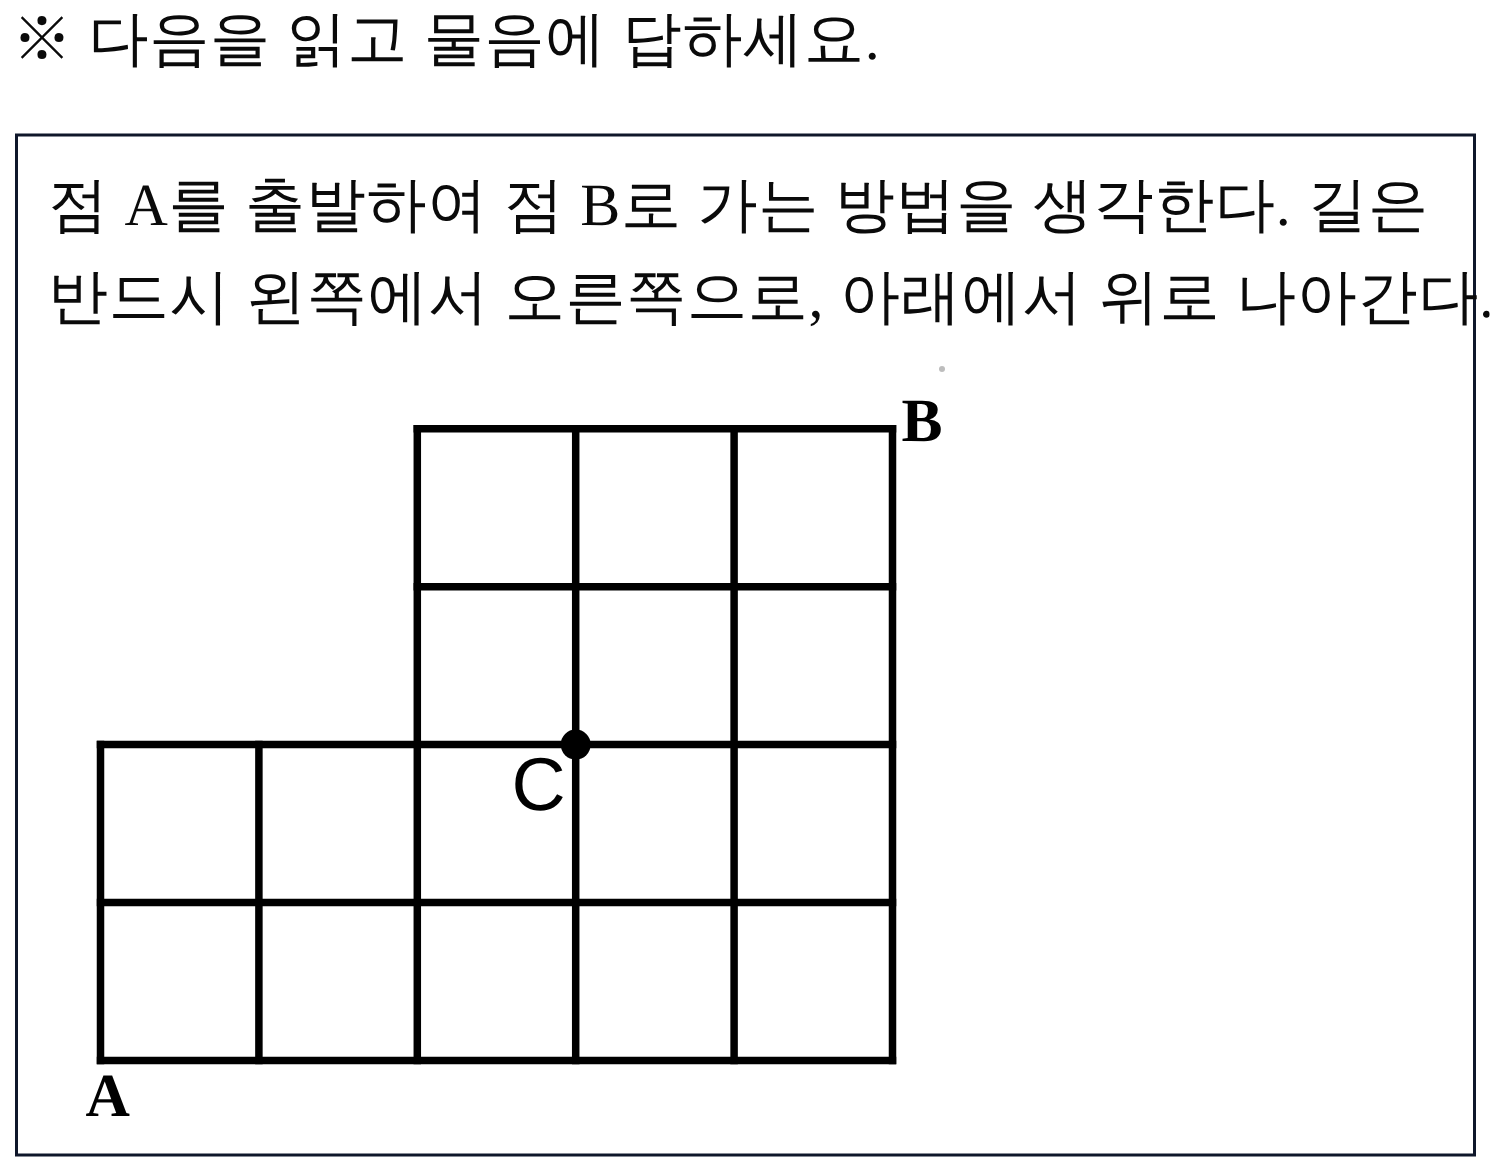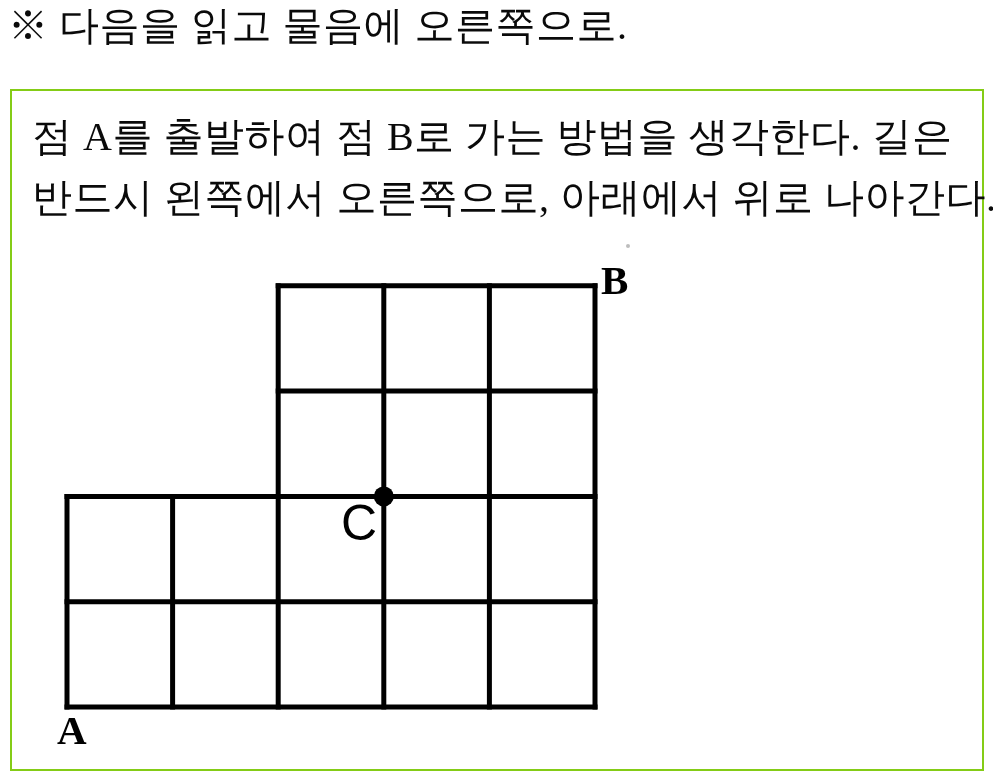--- a/index.html
+++ b/index.html
@@ -17,21 +17,21 @@
     font-size: 40px;
     line-height: 52px;
     font-weight: 400;
     white-space: nowrap;
     letter-spacing: 0.5px;
   }
   .problem-box {
     position: absolute;
     left: 10px; top: 89px;
     width: 974px; height: 682px;
-    border: 2px solid #84cc16;
+    border: 2px solid #0f172a;
     box-sizing: border-box;
     background: #ffffff;
   }
   .problem-text {
     position: absolute;
     left: 20px; top: 15px;
     font-size: 40px;
     line-height: 61px;
     letter-spacing: 0.5px;
     white-space: nowrap;
@@ -50,21 +50,21 @@
   }
   text.lbl.sans {
     font-family: "Liberation Sans", "DejaVu Sans", sans-serif;
     font-weight: 400;
     font-size: 50px;
   }
 </style>
 </head>
 <body>
 
-<div class="heading">※ 다음을 읽고 물음에 오른쪽으로.</div>
+<div class="heading">※ 다음을 읽고 물음에 답하세요.</div>
 
 <div class="problem-box">
   <div class="problem-text">
     <div class="tline">점 A를 출발하여 점 B로 가는 방법을 생각한다. 길은</div>
     <div class="tline">반드시 왼쪽에서 오른쪽으로, 아래에서 위로 나아간다.</div>
   </div>
 </div>
 
 <svg class="diagram" viewBox="0 0 993 778">
   <g id="grid-lines">

